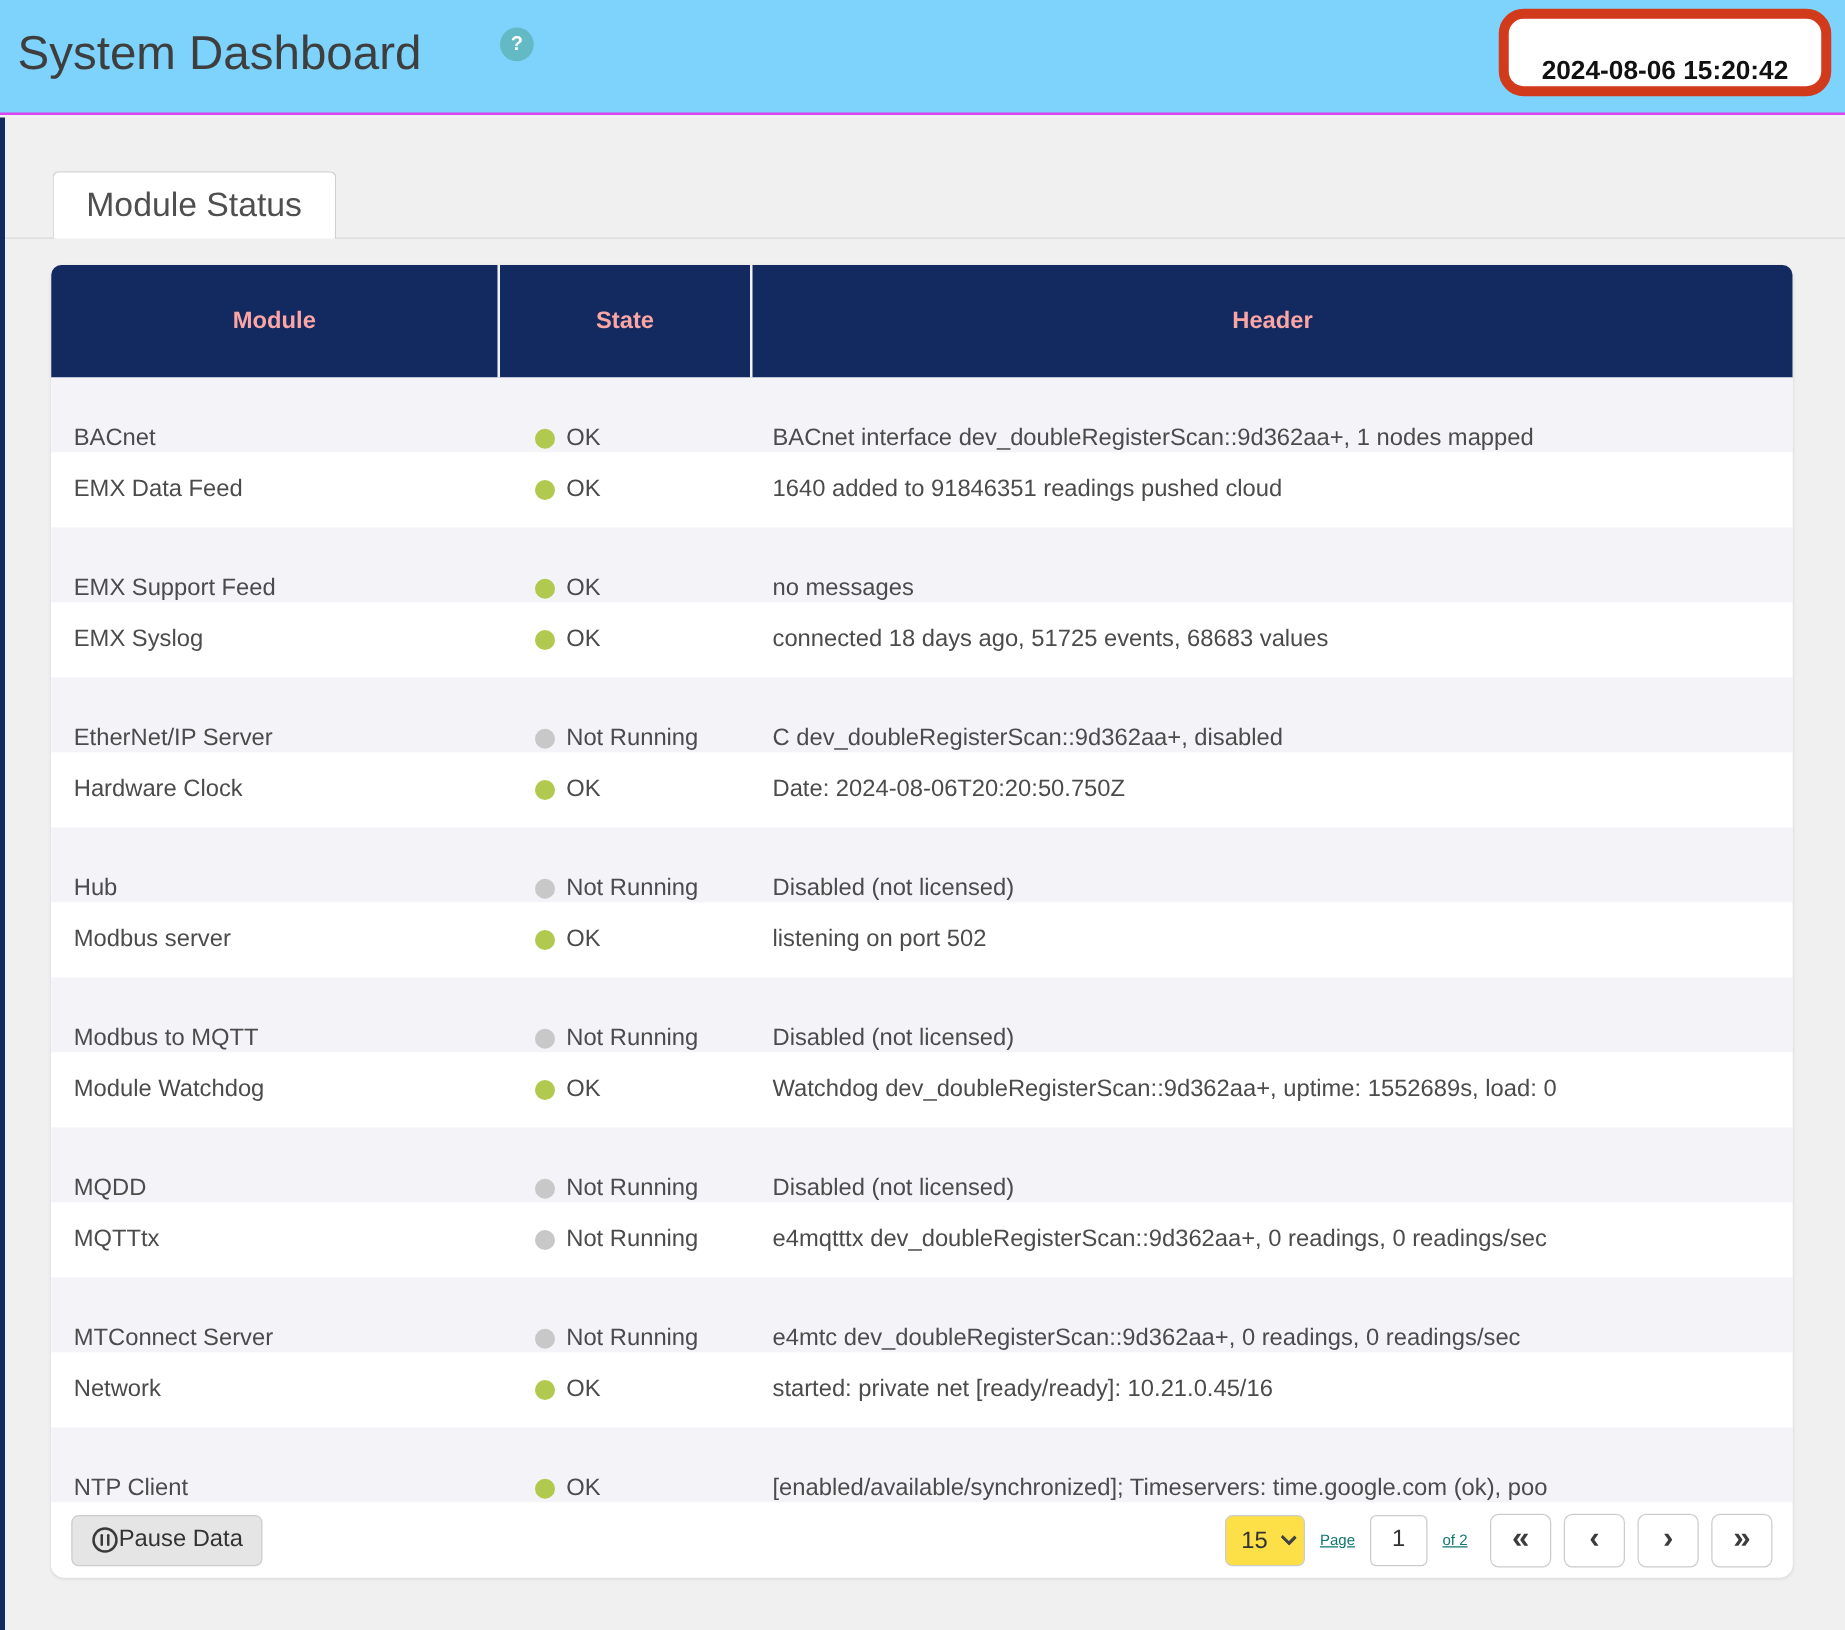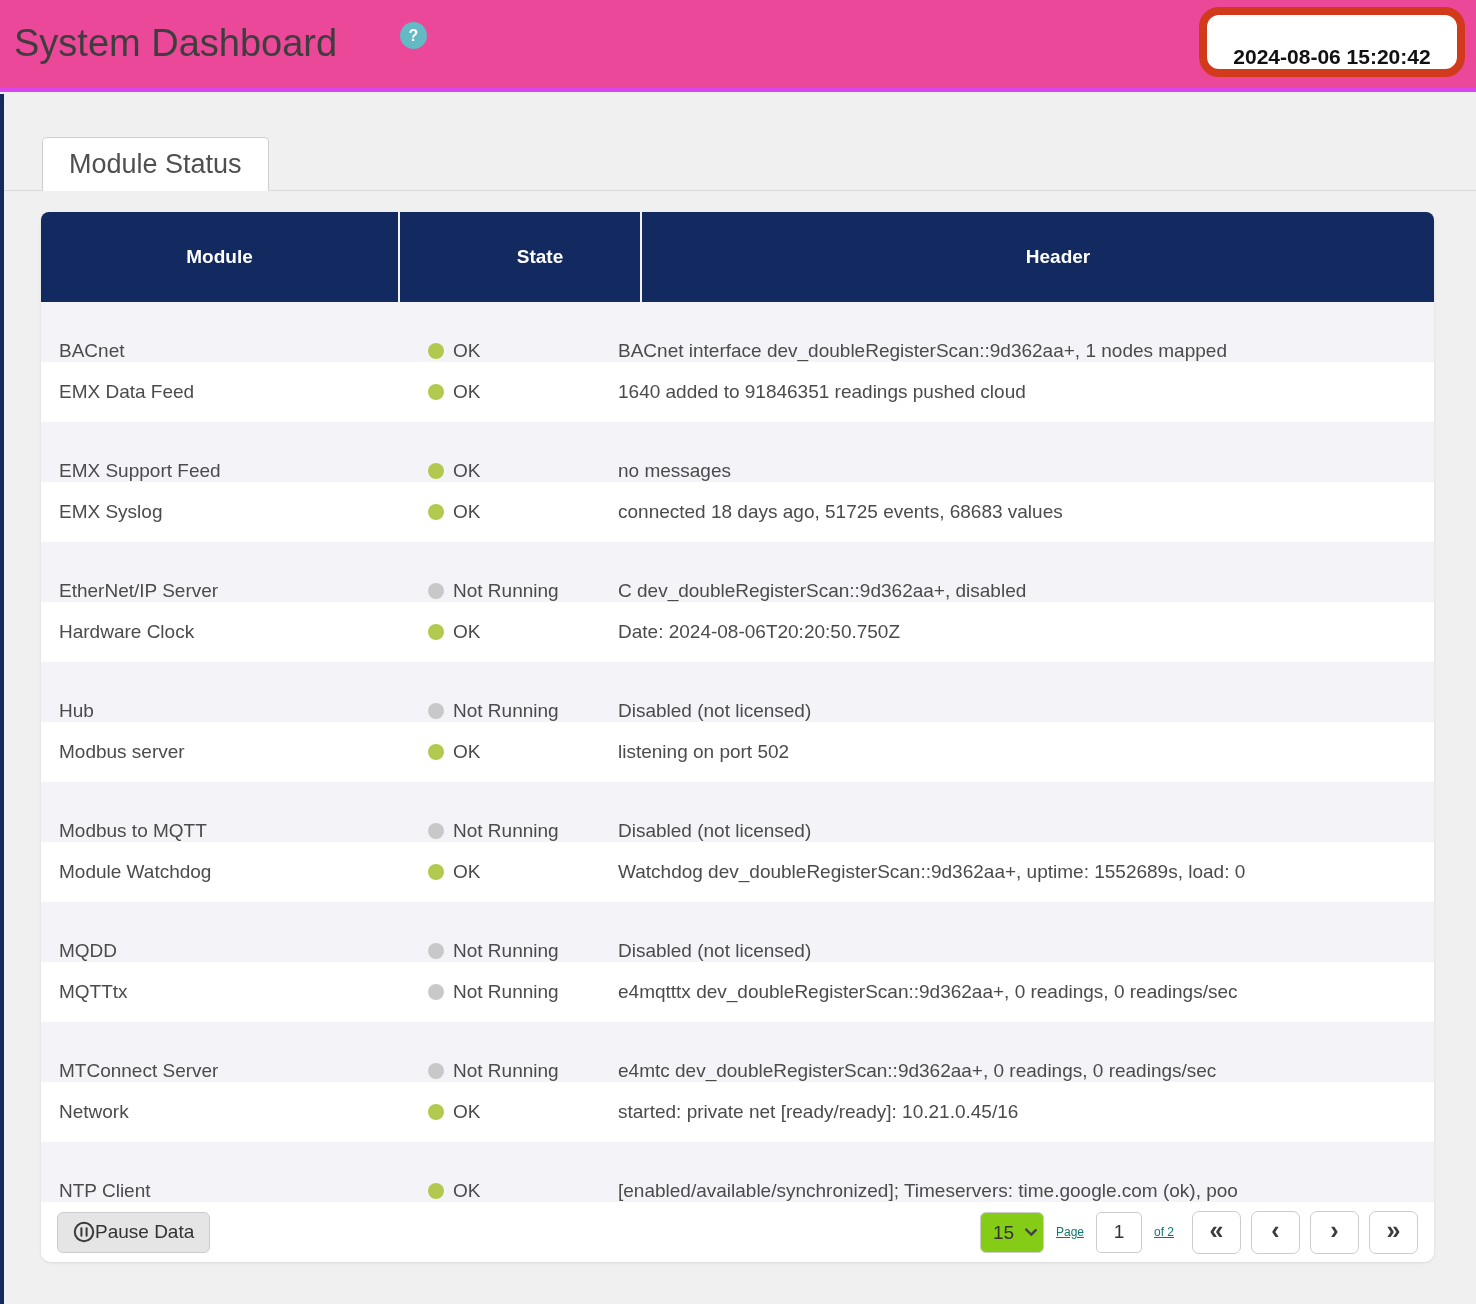--- a/index.html
+++ b/index.html
@@ -7,21 +7,21 @@
   body {
     font-family: "Liberation Sans", sans-serif;
     background: #f0f0f1;
     position: relative;
     overflow: hidden;
   }
 
   
   .top-bar {
     position: absolute; left: 0; top: 0; width: 1476px; height: 92px;
-    background: #ec4899; border-bottom: 4px solid #d946ef;
+    background: #7dd3fc; border-bottom: 2px solid #d946ef;
   }
   .page-title {
     position: absolute; left: 14px; top: 22px;
     font-size: 38px; font-weight: 400; color: #3e3e3e; letter-spacing: 0;
   }
   .help-badge {
     position: absolute; left: 400px; top: 22px;
     width: 27px; height: 27px; border-radius: 50%;
     background: #63b9c4; color: #ffffff;
     font-size: 16px; font-weight: 700;
@@ -63,21 +63,21 @@
 
   
   .card {
     position: absolute; left: 41px; top: 212px; width: 1393px;
     background: #ffffff; border-radius: 10px;
     box-shadow: 0 1px 3px rgba(0,0,0,0.10);
   }
   .thead {
     display: flex; height: 90px;
     background: #122a60; border-radius: 8px 8px 0 0;
-    color: #ffffff; font-weight: 700; font-size: 19px; gap: 40px;
+    color: #fca5a5; font-weight: 700; font-size: 19px;
   }
   .th {
     display: flex; align-items: center; justify-content: center;
     height: 100%;
   }
   .th-module { width: 359px; border-right: 2px solid #f2f2f4; }
   .th-state  { width: 202px; border-right: 2px solid #f2f2f4; }
   .th-header { flex: 1; }
 
   .tbody { }
@@ -105,21 +105,21 @@
     height: 41px; padding: 0 15px;
     background: #e5e5e5; border: 1px solid #cccccc; border-radius: 6px;
     font-family: "Liberation Sans", sans-serif;
     font-size: 19px; color: #333333; cursor: pointer;
   }
   .pager { display: flex; align-items: center; gap: 12px; }
   .page-size-wrap { position: relative; }
   .page-size-select {
     -webkit-appearance: none; appearance: none;
     width: 64px; height: 41px; padding: 0 24px 0 12px;
-    border: 1px solid #cccccc; border-radius: 6px; background: #84cc16;
+    border: 1px solid #cccccc; border-radius: 6px; background: #fde047;
     font-family: "Liberation Sans", sans-serif;
     font-size: 19px; color: #333333; cursor: pointer;
   }
   .select-chevron {
     position: absolute; right: 8px; top: 13px;
     width: 10px; height: 10px; pointer-events: none;
     border-right: 3px solid #444444; border-bottom: 3px solid #444444;
     transform: rotate(45deg) scale(1, 0.9);
     border-radius: 1px;
   }

